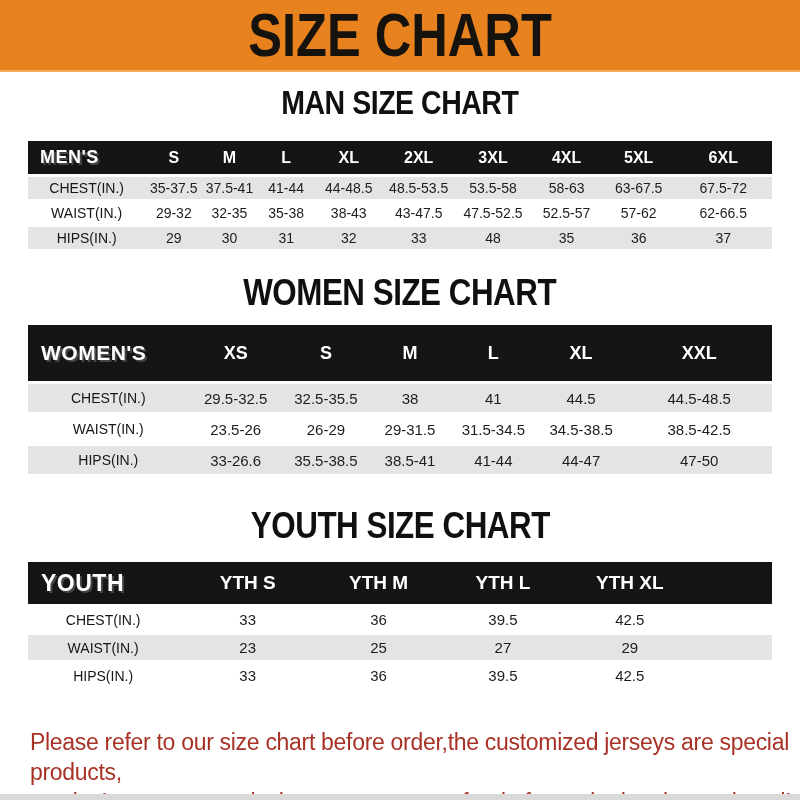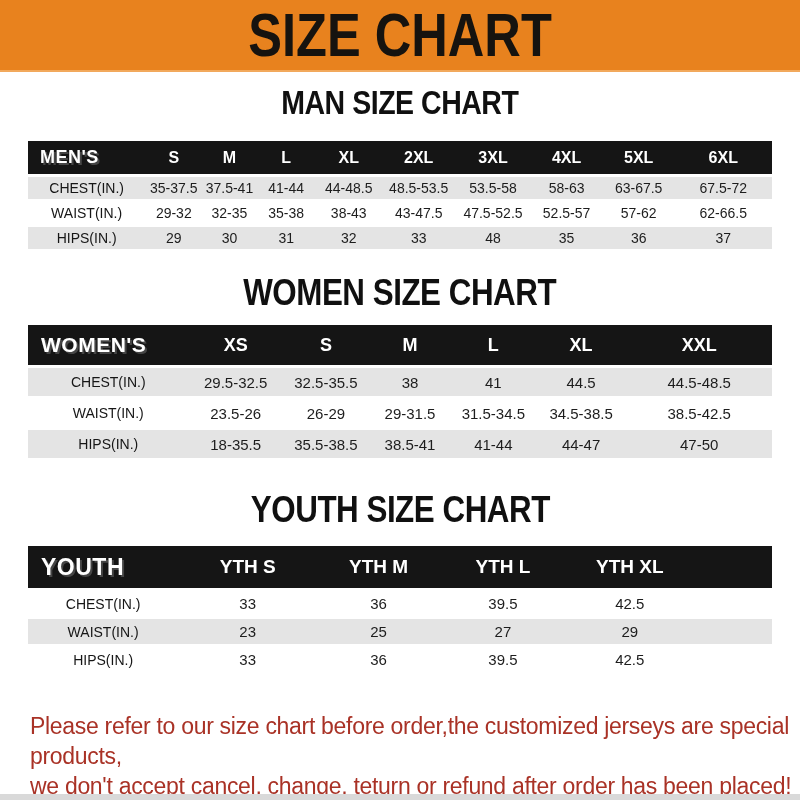--- a/index.html
+++ b/index.html
@@ -51,21 +51,21 @@
   .tbl-men th:nth-child(2){width:7.8%}
   .tbl-men th:nth-child(3){width:7.4%}
   .tbl-men th:nth-child(4){width:8.1%}
   .tbl-men th:nth-child(5){width:9.0%}
   .tbl-men th:nth-child(6){width:10.1%}
   .tbl-men th:nth-child(7){width:10.2%}
   .tbl-men th:nth-child(8){width:9.9%}
   .tbl-men th:nth-child(9){width:9.8%}
   .tbl-men th:nth-child(10){width:13.3%}
   
-  .tbl-women th{height:40px;font-size:18px;}
+  .tbl-women th{height:56px;font-size:18px;}
   .tbl-women th.corner{font-size:21px;}
   .tbl-women td{height:28px;font-size:15px;}
   .tbl-women th:nth-child(1){width:20.2%}
   .tbl-women th:nth-child(2){width:12.9%}
   .tbl-women th:nth-child(3){width:11.8%}
   .tbl-women th:nth-child(4){width:11.2%}
   .tbl-women th:nth-child(5){width:11.6%}
   .tbl-women th:nth-child(6){width:12.4%}
   .tbl-women th:nth-child(7){width:19.9%}
   
@@ -184,21 +184,21 @@
           <td class="rowlabel">WAIST(IN.)</td>
           <td>23.5-26</td>
           <td>26-29</td>
           <td>29-31.5</td>
           <td>31.5-34.5</td>
           <td>34.5-38.5</td>
           <td>38.5-42.5</td>
         </tr>
         <tr class="stripe">
           <td class="rowlabel">HIPS(IN.)</td>
-          <td>18-35.5</td>
+          <td>33-26.6</td>
           <td>35.5-38.5</td>
           <td>38.5-41</td>
           <td>41-44</td>
           <td>44-47</td>
           <td>47-50</td>
         </tr>
       </tbody>
     </table>
   </div>
 

